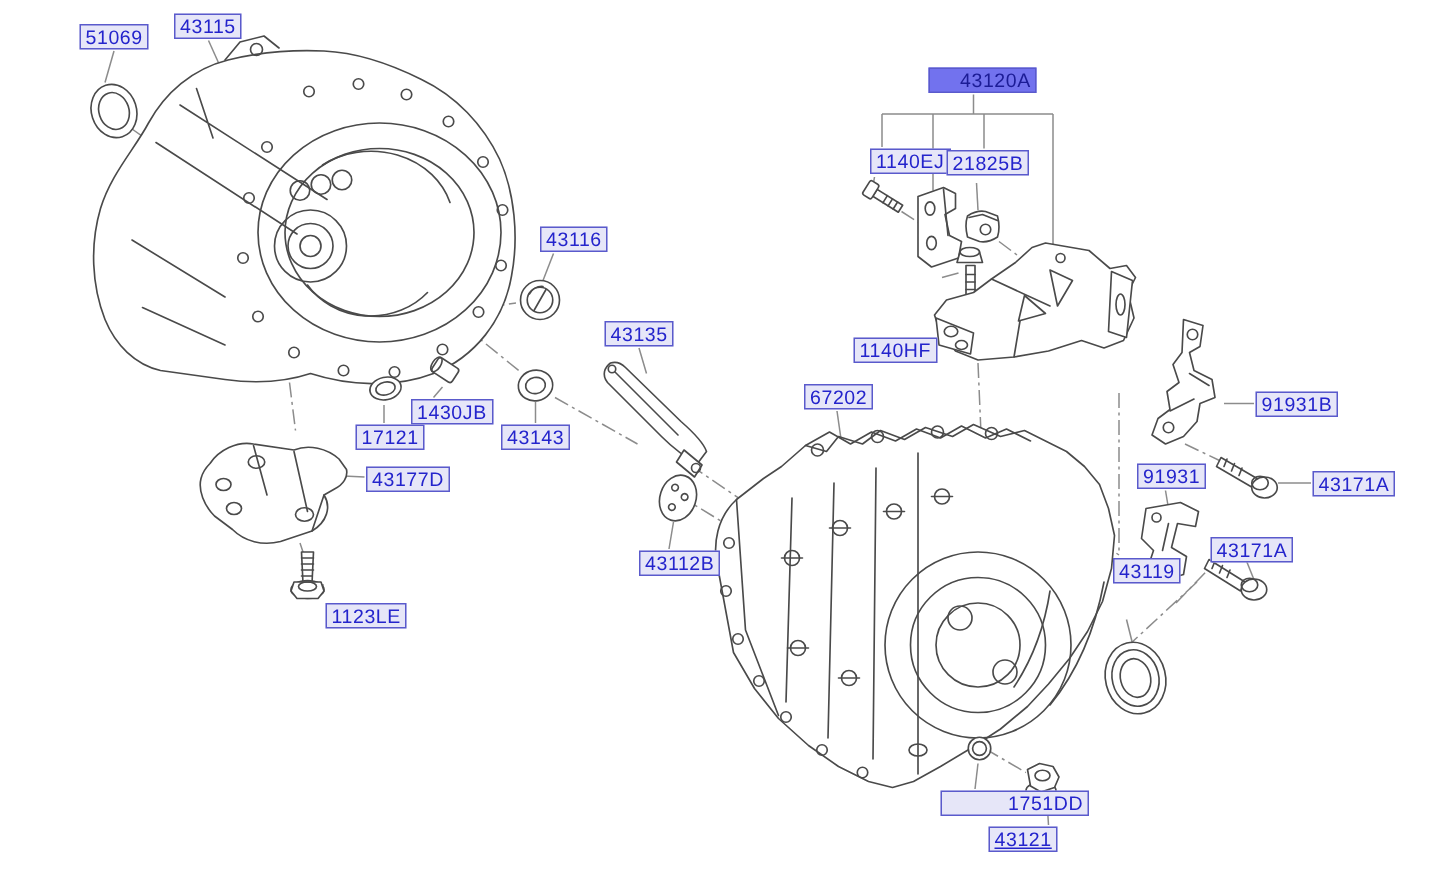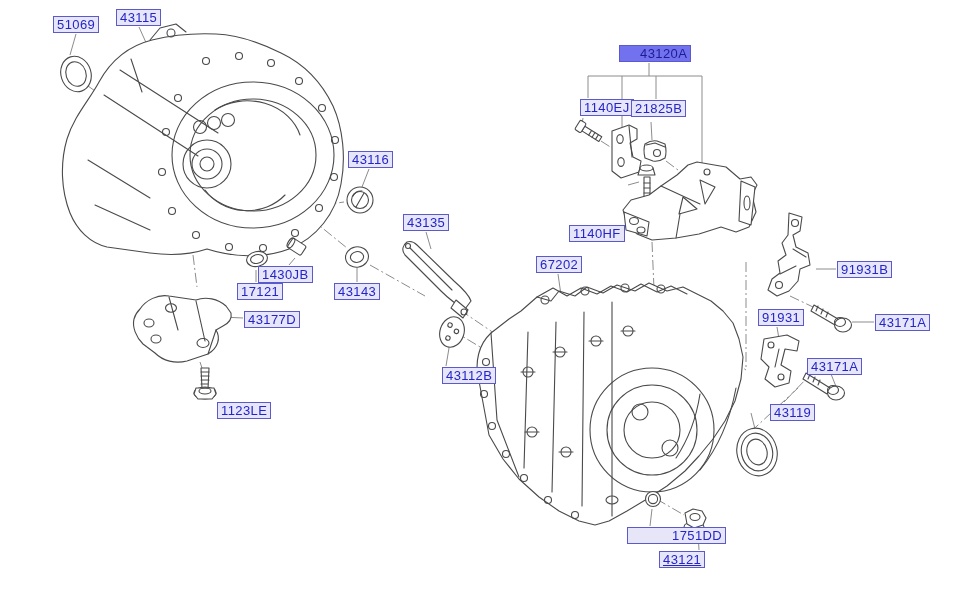--- a/index.html
+++ b/index.html
@@ -294,33 +294,33 @@
 
   <g>
     <ellipse class="pw" cx="694" cy="527" rx="10" ry="5.5"></ellipse>
     <path class="pw" d="M685,513 L693,509 L702,511 L706,518 L703,525 L694,528 L687,524 Z"></path>
     <ellipse class="p" cx="695" cy="517" rx="5" ry="3.5"></ellipse>
   </g>
 </svg>
 
   <div class="part-label" style="left:53px;top:16px;">51069</div>
   <div class="part-label" style="left:116px;top:9px;">43115</div>
-  <div class="part-label" style="left:348px;top:151px;">43116</div>
+  <div class="part-label" style="left:360px;top:151px;">43116</div>
   <div class="part-label" style="left:403px;top:214px;">43135</div>
-  <div class="part-label" style="left:258px;top:266px;">1430JB</div>
+  <div class="part-label" style="left:274px;top:266px;">1430JB</div>
   <div class="part-label" style="left:237px;top:283px;">17121</div>
   <div class="part-label" style="left:334px;top:283px;">43143</div>
   <div class="part-label" style="left:244px;top:311px;">43177D</div>
   <div class="part-label" style="left:217px;top:402px;">1123LE</div>
-  <div class="part-label" style="left:426px;top:367px;margin-left:16px;">43112B</div>
+  <div class="part-label" style="left:426px;top:367px;">43112B</div>
   <div class="part-label selected" style="left:619px;top:45px;">43120A</div>
   <div class="part-label" style="left:564px;top:99px;margin-left:16px;">1140EJ</div>
   <div class="part-label" style="left:631px;top:100px;text-align:right;">21825B</div>
   <div class="part-label" style="left:569px;top:177px;margin-top:48px;">1140HF</div>
   <div class="part-label" style="left:536px;top:256px;">67202</div>
   <div class="part-label" style="left:837px;top:261px;">91931B</div>
   <div class="part-label" style="left:758px;top:309px;">91931</div>
   <div class="part-label" style="left:875px;top:314px;">43171A</div>
   <div class="part-label" style="left:807px;top:358px;">43171A</div>
-  <div class="part-label" style="left:742px;top:404px;margin-left:28px;">43119</div>
+  <div class="part-label" style="left:742px;top:372px;">43119</div>
   <div class="part-label" style="left:627px;top:527px;padding-left:44px;">1751DD</div>
   <div class="part-label" style="left:659px;top:551px;text-decoration:underline;">43121</div>
 </div>
 
 </body></html>

